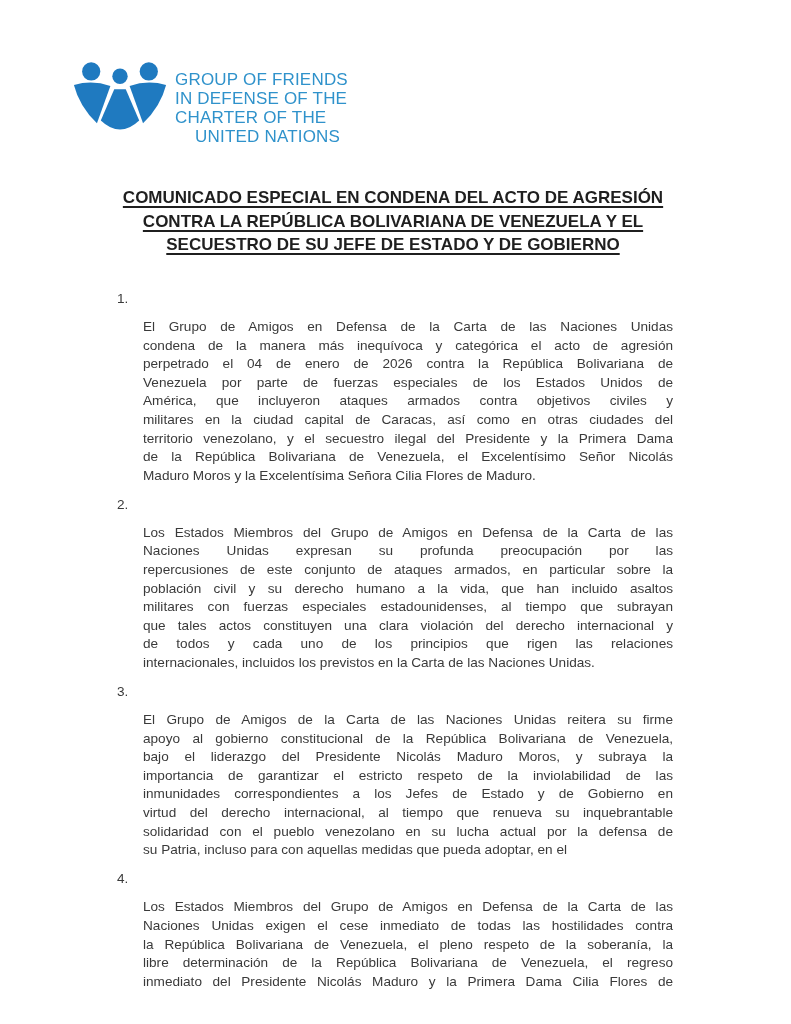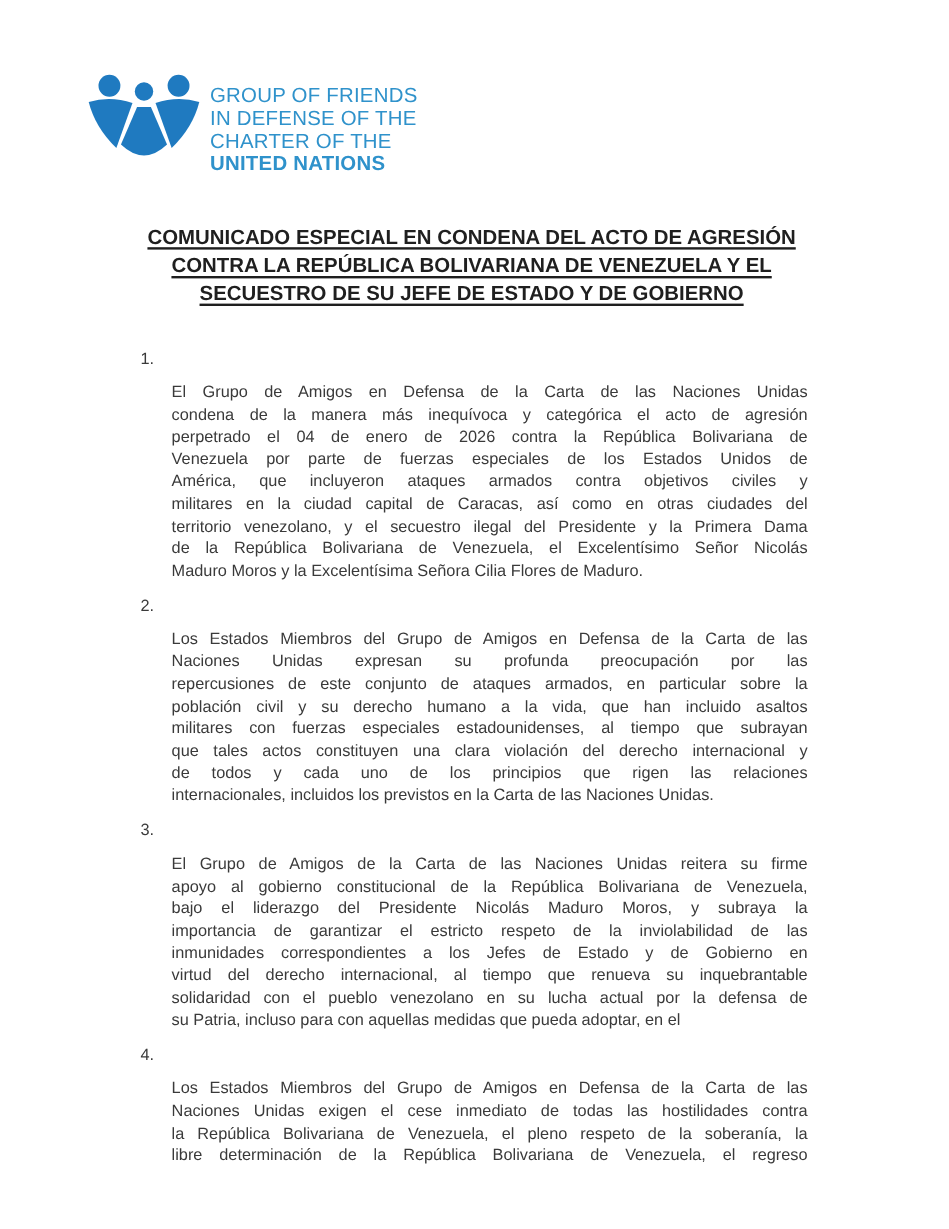--- a/index.html
+++ b/index.html
@@ -19,21 +19,21 @@
     position: absolute; left: 72px; top: 60px;
     display: flex; align-items: flex-start;
   }
   .logo-icon { width: 96px; height: 94px; flex: none; }
   .logo-text {
     margin-left: 7px; padding-top: 10px;
     font-size: 17px; line-height: 19px;
     color: #2f92cb; letter-spacing: 0.2px;
     white-space: nowrap;
   }
-  .logo-text .bold { font-weight: bold; }
+  .logo-text .bold { font-weight: normal; margin-left: 20px; }
   
   .doc-title {
     position: absolute; top: 186px; left: 45px; right: 50px;
     text-align: center;
     color: #1f1f1f;
   }
   .title-line {
     font-size: 17px; font-weight: bold; line-height: 23.5px;
     text-decoration: underline;
     text-decoration-thickness: 2px;
@@ -130,17 +130,18 @@
         </div>
     </div>
 
     <div class="para continued">
       <div class="para-num">4.</div>
       <div class="para-lines">
           <div class="jline">Los Estados Miembros del Grupo de Amigos en Defensa de la Carta de las</div>
           <div class="jline">Naciones Unidas exigen el cese inmediato de todas las hostilidades contra</div>
           <div class="jline">la República Bolivariana de Venezuela, el pleno respeto de la soberanía, la</div>
           <div class="jline">libre determinación de la República Bolivariana de Venezuela, el regreso</div>
+          <div class="jline">inmediato del Presidente Nicolás Maduro y la Primera Dama Cilia Flores de</div>
         </div>
     </div>
 
   </div>
 </div>
 
 </body></html>

